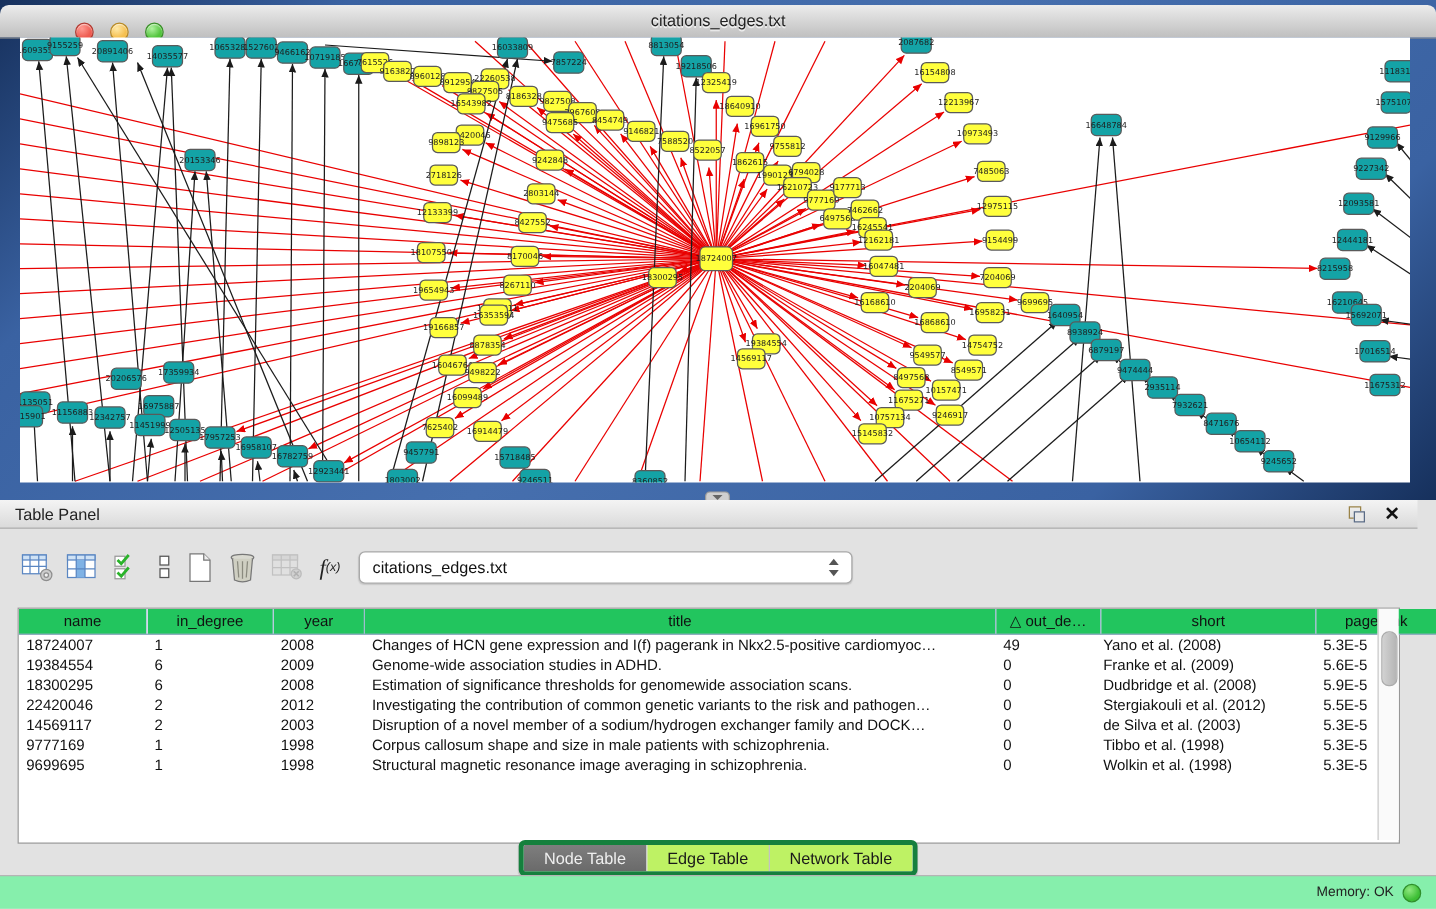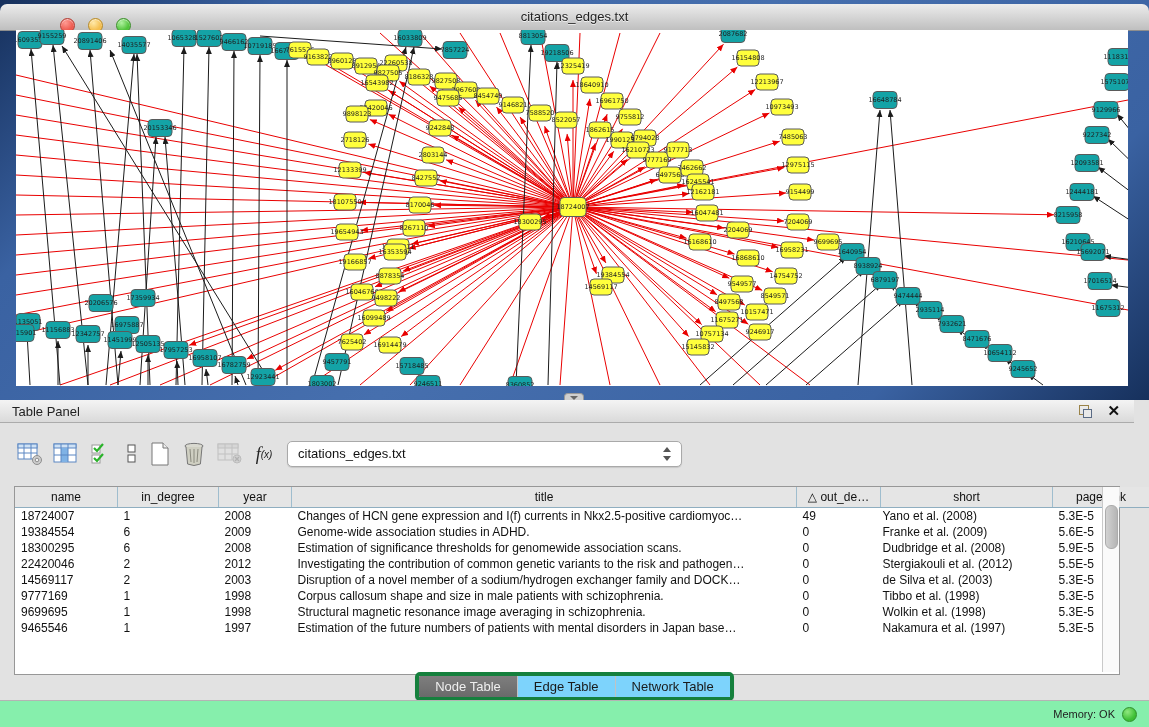--- a/index.html
+++ b/index.html
@@ -39,32 +39,32 @@
   .fx small{font-size:10px;font-style:italic;}
   .combo{position:absolute;left:287px;top:5px;width:393px;height:24px;background:#fff;
     border:1px solid #A9A9A9;border-radius:5px;box-shadow:0 1px 1px rgba(0,0,0,.12);}
   .combo-text{position:absolute;left:10px;top:4px;font-size:13px;color:#111;}
   .combo-stepper{position:absolute;right:8px;top:3px;width:12px;height:18px;}
   .combo-stepper .up{position:absolute;left:2px;top:2px;border-left:4px solid transparent;border-right:4px solid transparent;border-bottom:5px solid #555;}
   .combo-stepper .down{position:absolute;left:2px;bottom:2px;border-left:4px solid transparent;border-right:4px solid transparent;border-top:5px solid #555;}
   
   .table-box{position:absolute;left:14px;top:86px;width:1104px;height:187px;background:#fff;border:1px solid #979797;}
   table.grid{border-collapse:collapse;table-layout:fixed;width:1086px;font-size:12px;color:#111;}
-  table.grid th{height:20px;background:#e5e5e5;border-right:1px solid #9FBDCE;border-bottom:1px solid #8FAEC0;
+  table.grid th{height:20px;background:#22c55e;border-right:1px solid #9FBDCE;border-bottom:1px solid #8FAEC0;
     font-weight:normal;text-align:center;overflow:hidden;white-space:nowrap;padding:0 3px;}
   table.grid td{height:16px;padding:0 0 0 6px;overflow:hidden;white-space:nowrap;text-overflow:clip;}
   table.grid td.center{padding:0 2px;}
   .vscroll{position:absolute;right:0;top:0;width:16px;height:185px;background:#FAFAFA;border-left:1px solid #C9C9C9;}
   .vscroll .thumb{position:absolute;left:2px;top:18px;width:11px;height:42px;background:linear-gradient(90deg,#D2D2D2,#B5B5B5);
     border:1px solid #ABABAB;border-radius:6px;}
   
   .tabs{position:absolute;left:0;top:272px;width:1149px;height:26px;text-align:center;}
   .seg{display:inline-flex;border:4px solid #15803d;border-radius:5px;overflow:hidden;background:#fff;
     box-shadow:0 1px 1px rgba(0,0,0,.15);}
-  .seg .tab{padding:3px 16px;font-size:13px;color:#1a1a1a;background:#7dd3fc;border-right:1px solid #C2C2C2;}
+  .seg .tab{padding:3px 16px;font-size:13px;color:#1a1a1a;background:#bef264;border-right:1px solid #C2C2C2;}
   .seg .tab:last-child{border-right:none;}
   .seg .tab.selected{background:linear-gradient(#7E7E7E,#6A6A6A);color:#EFEFEF;}
   
   .statusbar{position:absolute;left:0;top:700px;width:1149px;height:27px;background:#86efac;border-top:1px solid #B4B4B4;}
   .memory{position:absolute;right:34px;top:7px;font-size:11px;color:#222;}
   .mem-dot{position:absolute;right:12px;top:6px;width:13px;height:13px;border-radius:50%;
     background:radial-gradient(circle at 35% 30%,#8fe87f,#3DBE35 65%);border:1px solid #2F8F2A;}
 </style>
 </head>
 <body>
@@ -617,21 +617,21 @@
             <th style="width: 77px;">△ out_de…</th>
             <th style="width: 165px;">short</th>
             <th style="width: 90px;">pagerank</th>
           </tr>
         </thead>
       <tbody id="tbody-rows">
           <tr>
             <td>18724007</td>
             <td>1</td>
             <td>2008</td>
-            <td>Changes of HCN gene expression and I(f) currents in Nkx2.5-positive cardiomyoc…</td>
+            <td>Changes of HCN gene expression and I(f) pagerank in Nkx2.5-positive cardiomyoc…</td>
             <td>49</td>
             <td class="center">Yano et al. (2008)</td>
             <td>5.3E-5</td>
           </tr>
           <tr>
             <td>19384554</td>
             <td>6</td>
             <td>2009</td>
             <td>Genome-wide association studies in ADHD.</td>
             <td>0</td>
@@ -676,29 +676,20 @@
           </tr>
           <tr>
             <td>9699695</td>
             <td>1</td>
             <td>1998</td>
             <td>Structural magnetic resonance image averaging in schizophrenia.</td>
             <td>0</td>
             <td class="center">Wolkin et al. (1998)</td>
             <td>5.3E-5</td>
           </tr>
-          <tr>
-            <td>9465546</td>
-            <td>1</td>
-            <td>1997</td>
-            <td>Estimation of the future numbers of patients with mental disorders in Japan base…</td>
-            <td>0</td>
-            <td class="center">Nakamura et al. (1997)</td>
-            <td>5.3E-5</td>
-          </tr>
         </tbody>
     </table>
     <div class="vscroll">
       <div class="thumb"></div>
     </div>
   </div>
 
   <div class="tabs">
     <span class="seg">
       <span class="tab selected">Node Table</span>

